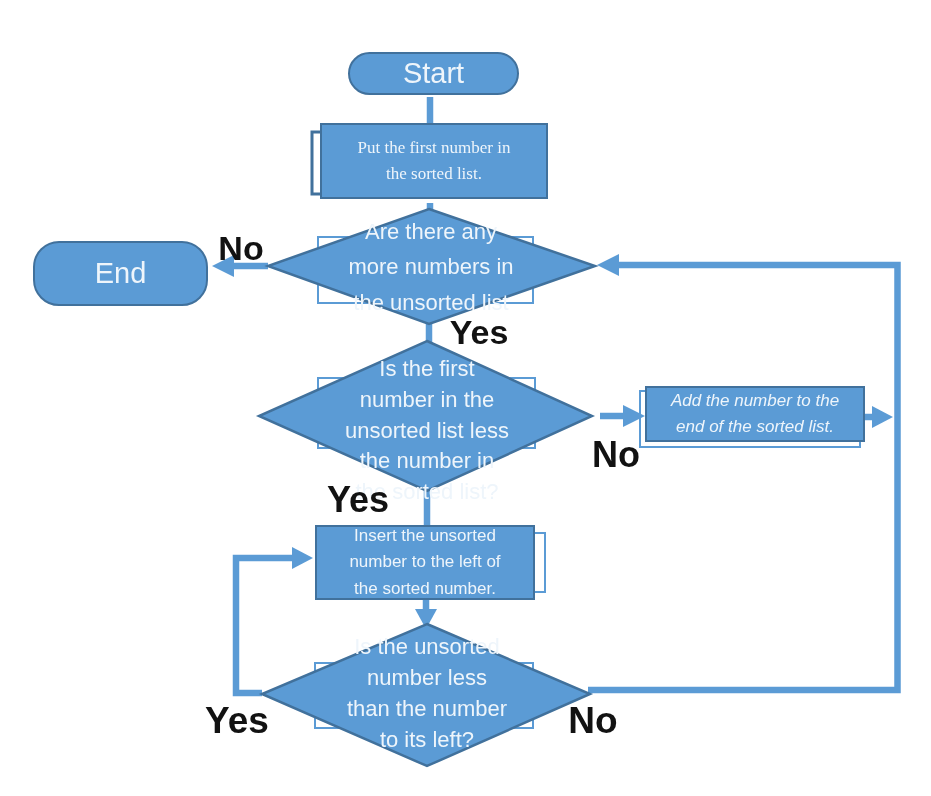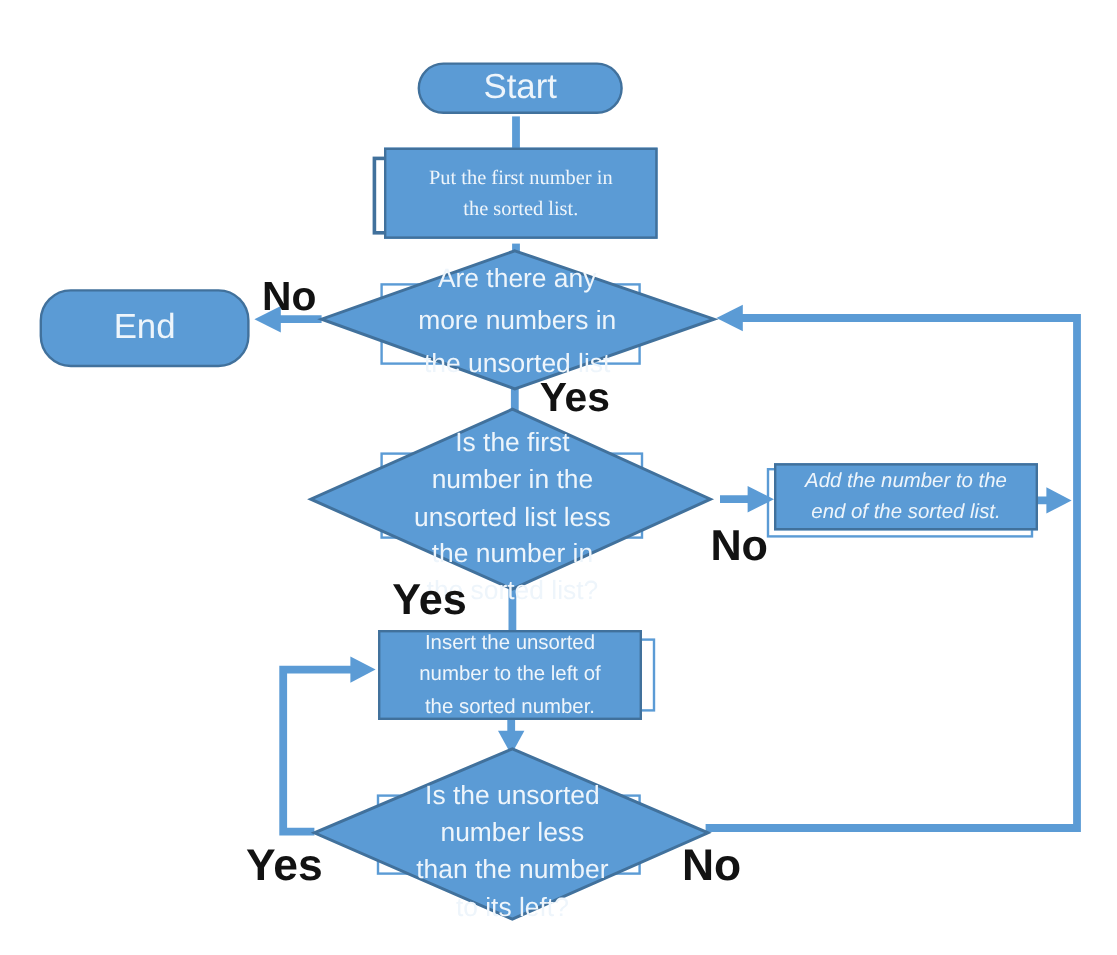--- a/index.html
+++ b/index.html
@@ -124,21 +124,21 @@
   </div>
 
   <div class="dtext lh-wide" style="left:311px;top:225px;width:240px;height:84px;">Are there any
 more numbers in
 the unsorted list</div>
   <div class="dtext lh-tight" style="left:307px;top:370px;width:240px;height:122px;">Is the first
 number in the
 unsorted list less
 the number in
 the sorted list?</div>
-  <div class="dtext lh-tight" style="left:307px;top:646px;width:240px;height:96px;margin-top:16px;">Is the unsorted
+  <div class="dtext lh-tight" style="left:307px;top:646px;width:240px;height:96px;">Is the unsorted
 number less
 than the number
 to its left?</div>
 
   <div class="lbl lbl-34" style="left:241px;top:248px;">No</div>
   <div class="lbl lbl-34" style="left:479px;top:332px;">Yes</div>
   <div class="lbl lbl-36" style="left:358px;top:500px;">Yes</div>
   <div class="lbl lbl-36" style="left:616px;top:455px;">No</div>
   <div class="lbl lbl-37" style="left:237px;top:721px;">Yes</div>
   <div class="lbl lbl-37" style="left:593px;top:721px;">No</div>

